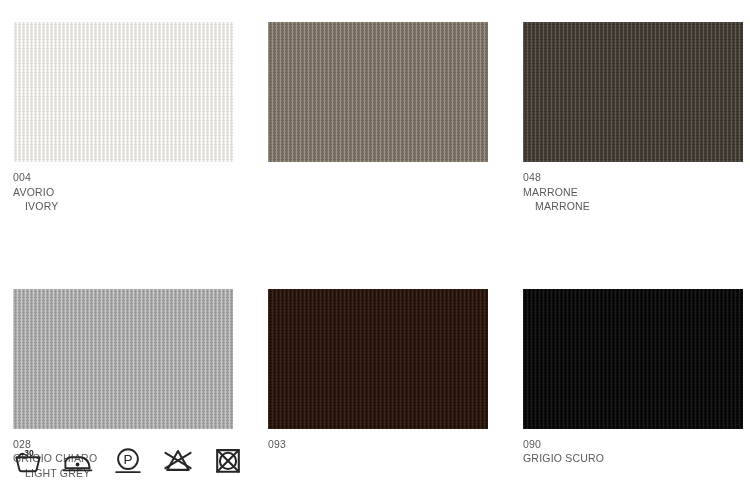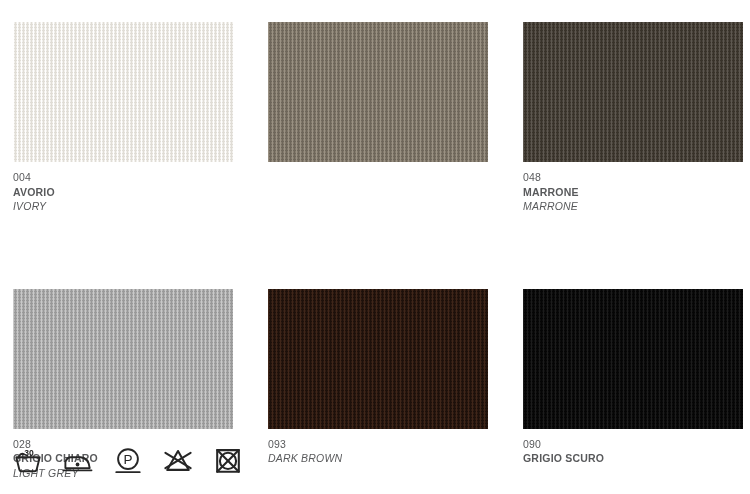--- a/index.html
+++ b/index.html
@@ -59,22 +59,22 @@
   .cap-code,
   .cap-it,
   .cap-en {
     display: block;
     color: #58595b;
     font-size: 10.5px;
     letter-spacing: 0.2px;
     white-space: nowrap;
   }
   .cap-code { margin-bottom: 0px; }
-  .cap-it   { text-transform: uppercase; font-weight: bold; }
-  .cap-en   { font-style: italic; text-transform: uppercase; }
+  .cap-it   { text-transform: uppercase; }
+  .cap-en   { text-transform: uppercase; margin-left: 12px; }
 
   
   .care-row {
     position: absolute;
     left: 10px;
     top: 442px;
     display: flex;
     align-items: center;
     gap: 14px;
     justify-content: space-between;
@@ -129,21 +129,20 @@
       <span class="cap-en">LIGHT GREY</span>
     </div>
   </div>
 
   <div class="swatch-cell row2">
     <div class="swatch-chip" style="box-shadow: rgb(43, 25, 16) 0px 0px 0px 1px inset;">
       <div class="weave" style="background: repeating-linear-gradient(90deg, rgb(64, 38, 25) 0px, rgb(64, 38, 25) 1px, transparent 1px, transparent 2px, rgb(29, 16, 10) 2px, rgb(29, 16, 10) 3px, transparent 3px, transparent 4px) 0% 0% / 4px 3px, repeating-linear-gradient(0deg, rgb(29, 16, 10) 0px, rgb(29, 16, 10) 1px, transparent 1px, transparent 3px) 0% 0% / 3px 3px,  0% 0% / 100% 100% rgb(46, 27, 18);"></div>
     </div>
     <div class="swatch-caption">
       <span class="cap-code">093</span>
-      <span class="cap-en">DARK BROWN</span>
     </div>
   </div>
 
   <div class="swatch-cell row2">
     <div class="swatch-chip" style="box-shadow: rgb(13, 13, 13) 0px 0px 0px 1px inset;">
       <div class="weave" style="background: repeating-linear-gradient(90deg, rgb(28, 28, 28) 0px, rgb(28, 28, 28) 1px, transparent 1px, transparent 2px, rgb(5, 5, 5) 2px, rgb(5, 5, 5) 3px, transparent 3px, transparent 4px) 0% 0% / 4px 3px, repeating-linear-gradient(0deg, rgb(5, 5, 5) 0px, rgb(5, 5, 5) 1px, transparent 1px, transparent 3px) 0% 0% / 3px 3px,  0% 0% / 100% 100% rgb(14, 14, 14);"></div>
     </div>
     <div class="swatch-caption">
       <span class="cap-code">090</span>
       <span class="cap-it">GRIGIO SCURO</span>

